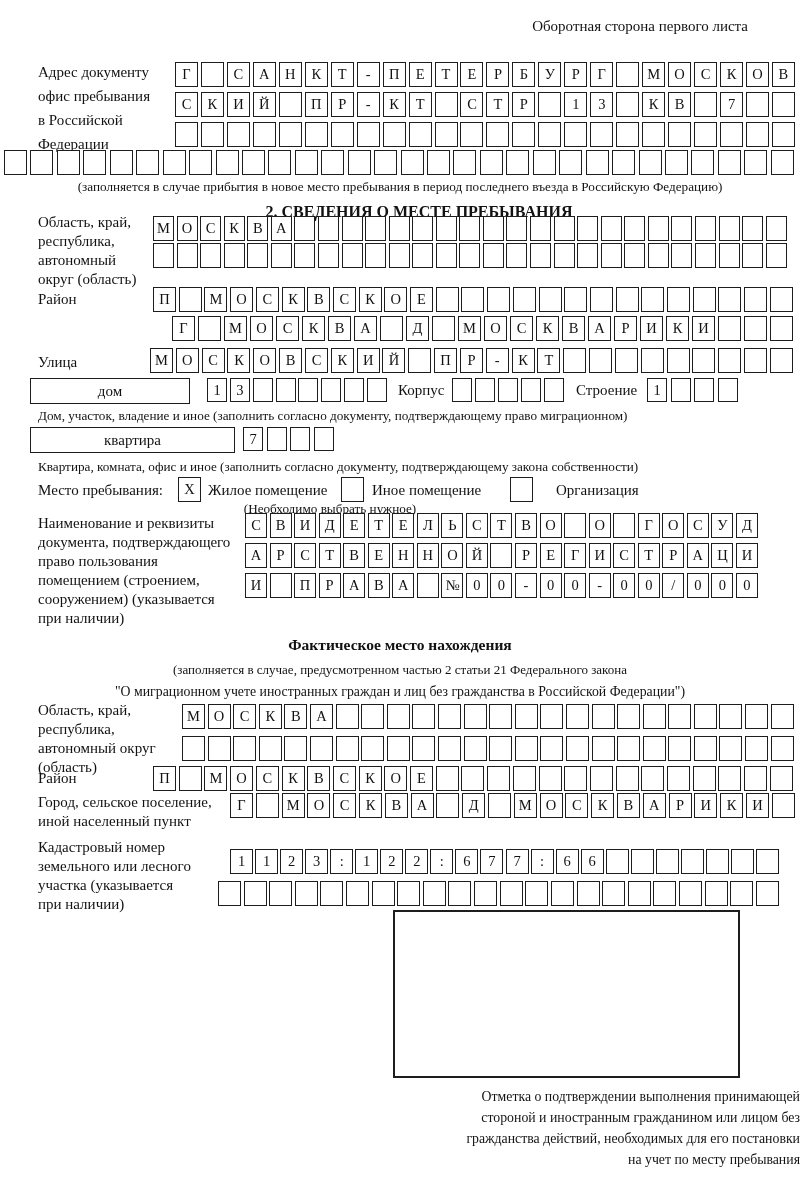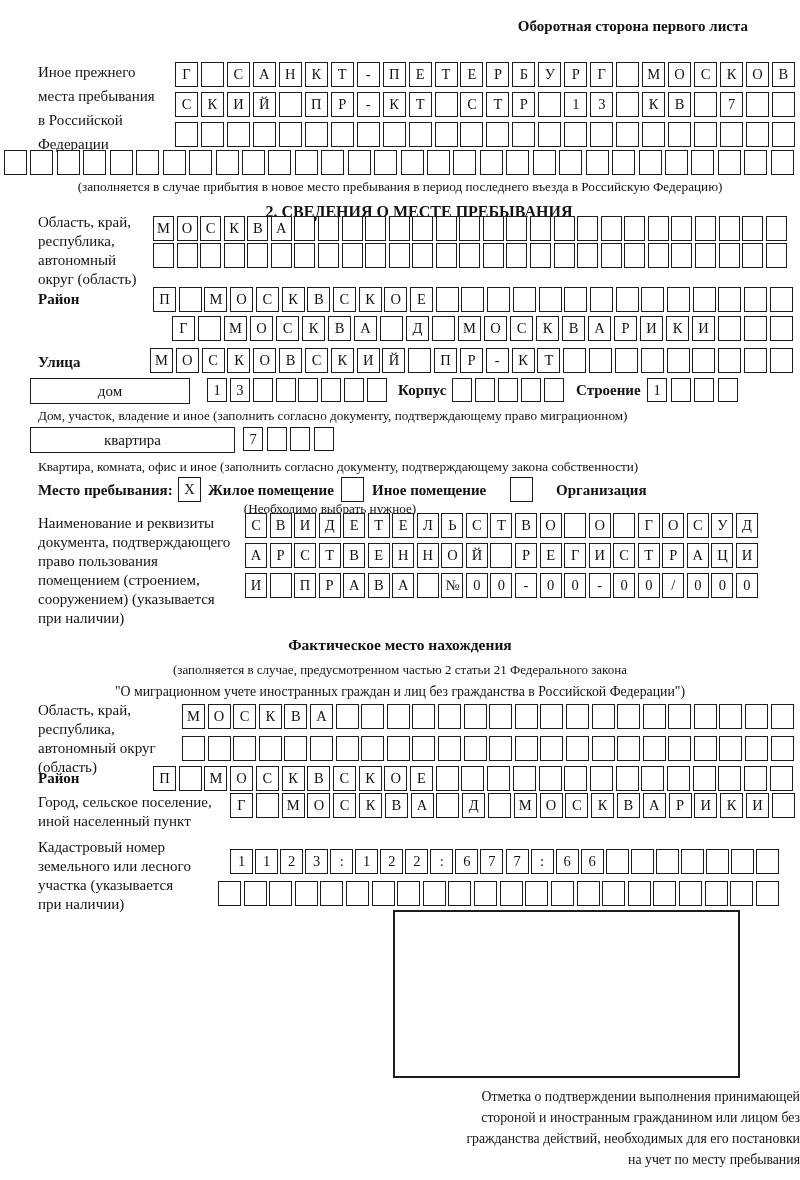--- a/index.html
+++ b/index.html
@@ -5,21 +5,21 @@
   * { margin:0; padding:0; box-sizing:border-box; }
   html,body { background:#ffffff; }
   .page {
     position:relative; width:800px; height:1180px; background:#fff;
     font-family:"Liberation Serif","DejaVu Serif",serif; color:#121212; overflow:hidden;
   }
   .abs { position:absolute; }
   .lbl  { font-size:15px; line-height:19px; }
   .lbl.wide { line-height:24px; }
   .line { display:block; white-space:nowrap; }
-  .nowrap { white-space:nowrap;font-weight:bold; }
+  .nowrap { white-space:nowrap; }
   .note { font-size:13.2px; white-space:nowrap; }
   .center { left:0; width:800px; text-align:center; }
   .h-sec { font-size:16px; font-weight:bold; }
   .h-sub { font-size:15.5px; font-weight:bold; }
   .cellrow { display:flex; justify-content:space-between; }
   .cell {
     flex:none; width:23px; height:25px; border:1.7px solid #1d1d1d; background:#fff;
     display:flex; align-items:center; justify-content:center;
     font-size:14.5px; line-height:1; font-family:"Liberation Serif","DejaVu Serif",serif;
   }
@@ -34,22 +34,22 @@
   .caption { font-size:13.8px; line-height:21px; text-align:right; }
 </style>
 </head>
 <body>
 
 <div class="page">
 
   <div class="abs lbl nowrap" style="top:17px; right:52px;">Оборотная сторона первого листа</div>
 
   <div class="abs lbl wide" style="left:38px; top:60px;">
-    <span class="line">Иное прежнего</span>
-    <span class="line">места пребывания</span>
+    <span class="line">Адрес документу</span>
+    <span class="line">офис пребывания</span>
     <span class="line">в Российской</span>
     <span class="line">Федерации</span>
   </div>
   <div class="abs cellrow" style="left:175px; top:62px;  width:620px;">
       <span class="cell">Г</span>
       <span class="cell"></span>
       <span class="cell">С</span>
       <span class="cell">А</span>
       <span class="cell">Н</span>
       <span class="cell">К</span>

